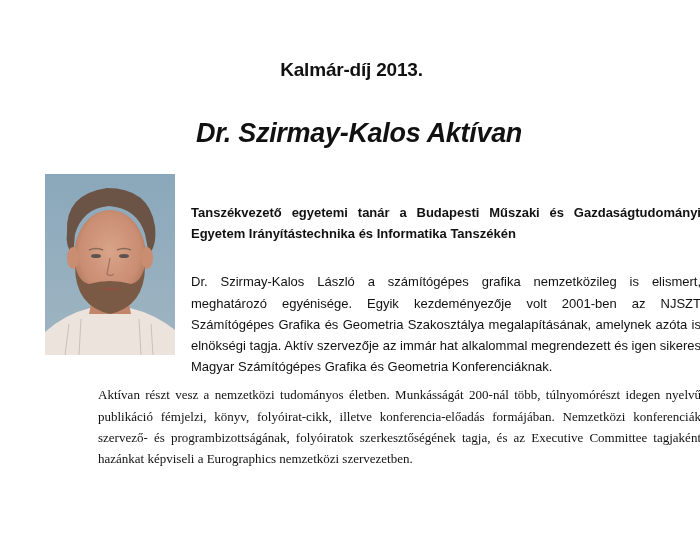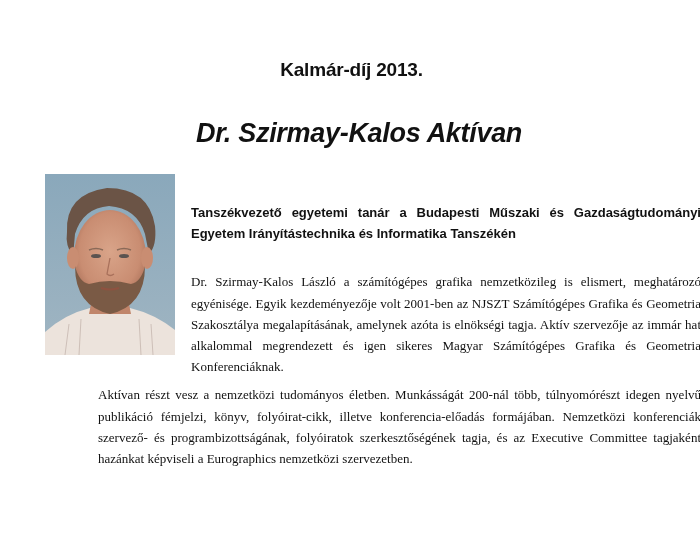--- a/index.html
+++ b/index.html
@@ -31,21 +31,21 @@
       background: linear-gradient(180deg, #8fabbd 0%, #93adbd 60%, #a3b6c1 100%);
     }
     .photo svg { display: block; width: 130px; height: 181px; }
     .position {
       font-weight: bold; text-align: justify; text-align-last: left;
       margin: 28px 0 0 0;
     }
     .para {
       text-align: justify; margin: 0;
     }
-    .para-1 { margin-top: 27px; font-family: Liberation Serif, serif; }
+    .para-1 { margin-top: 27px; }
     .para-2 { margin-top: 7px; clear: none; font-family: Liberation Serif, serif; }
   </style>
 </head>
 <body>
 
 <div class="award-title">Kalmár-díj 2013.</div>
 <div class="person-name">Dr. Szirmay-Kalos Aktívan</div>
 
 <div class="content">
   <div class="photo">

